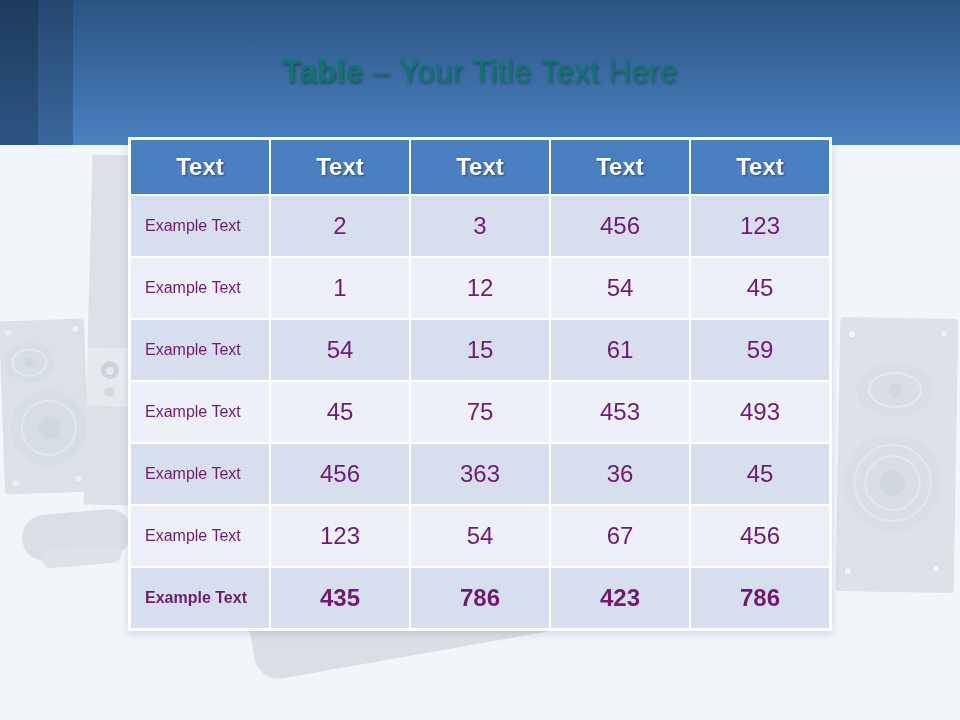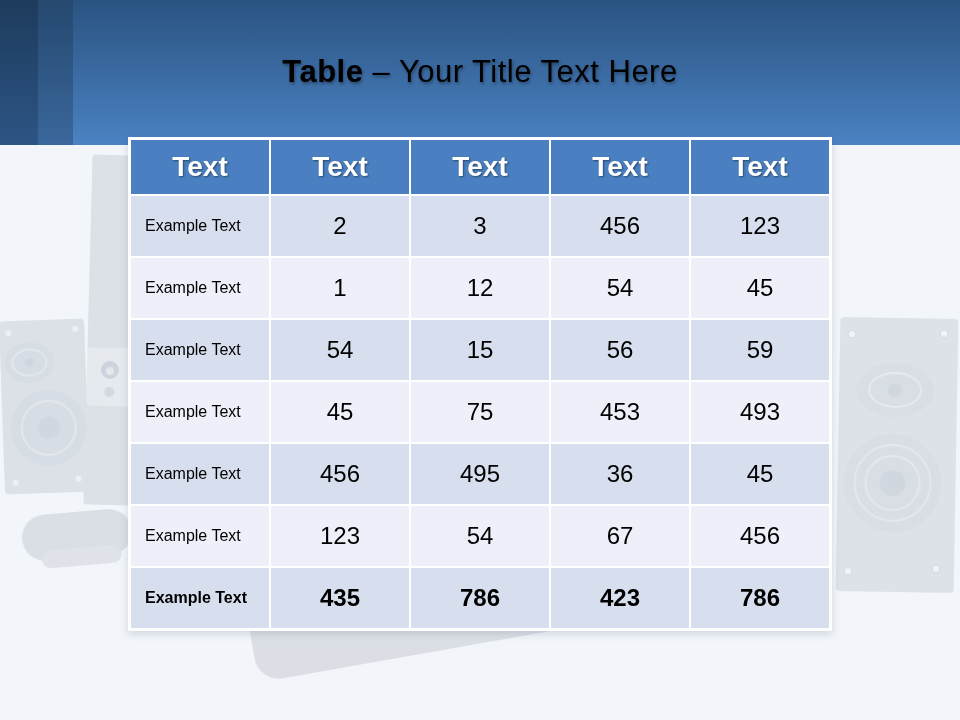--- a/index.html
+++ b/index.html
@@ -17,47 +17,47 @@
   .band .strip1{
     position:absolute;left:0;top:0;width:38px;height:145px;
     background:linear-gradient(#1d3b5c,#2d5584);
   }
   .band .strip2{
     position:absolute;left:38px;top:0;width:35px;height:145px;
     background:linear-gradient(#25486e,#3a679c);
   }
   .title{
     position:absolute;left:0;top:54px;width:960px;text-align:center;
-    color:#000000;font-size:31px;letter-spacing:.5px;
+    color:#0f766e;font-size:31px;letter-spacing:.5px;
     text-shadow:1px 2px 3px rgba(0,0,0,.35);
     z-index:2;white-space:pre;
   }
   .title .t-bold{font-weight:700;}
   .title .t-rest{font-weight:400;}
   
   .watermark{position:absolute;left:0;top:0;z-index:2;}
   
   .table-wrap{
     position:absolute;left:128px;top:137px;width:704px;
     background:#ffffff;padding:1px;
     box-shadow:0 3px 8px rgba(60,80,110,.18);
     z-index:3;box-sizing:border-box;
   }
   table.data{
     width:702px;table-layout:fixed;
     border-collapse:separate;border-spacing:2px;background:#ffffff;
   }
   table.data th{
     height:52px;background:#4a80c1;color:#ffffff;
-    font-size:28px;font-weight:700;text-align:center;vertical-align:middle;
+    font-size:24px;font-weight:700;text-align:center;vertical-align:middle;
     text-shadow:1px 1px 2px rgba(0,0,0,.45);
   }
   table.data td{
     height:58px;vertical-align:middle;text-align:center;
-    color:#000000;font-size:24px;overflow:hidden;margin-top:21px;
+    color:#701a75;font-size:24px;overflow:hidden;margin-top:21px;
   }
   table.data td.label{
     font-size:16px;text-align:left;padding-left:14px;
   }
   tr.row-odd td{background:#d7deed;}
   tr.row-even td{background:#edf0f8;}
   tr.total td{font-weight:700;}
 </style>
 </head>
 <body>
@@ -145,34 +145,34 @@
           <td class="label">Example Text</td>
           <td>1</td>
           <td>12</td>
           <td>54</td>
           <td>45</td>
         </tr>
         <tr class="row-odd">
           <td class="label">Example Text</td>
           <td>54</td>
           <td>15</td>
-          <td>56</td>
+          <td>61</td>
           <td>59</td>
         </tr>
         <tr class="row-even">
           <td class="label">Example Text</td>
           <td>45</td>
           <td>75</td>
           <td>453</td>
           <td>493</td>
         </tr>
         <tr class="row-odd">
           <td class="label">Example Text</td>
           <td>456</td>
-          <td>495</td>
+          <td>363</td>
           <td>36</td>
           <td>45</td>
         </tr>
         <tr class="row-even">
           <td class="label">Example Text</td>
           <td>123</td>
           <td>54</td>
           <td>67</td>
           <td>456</td>
         </tr>

